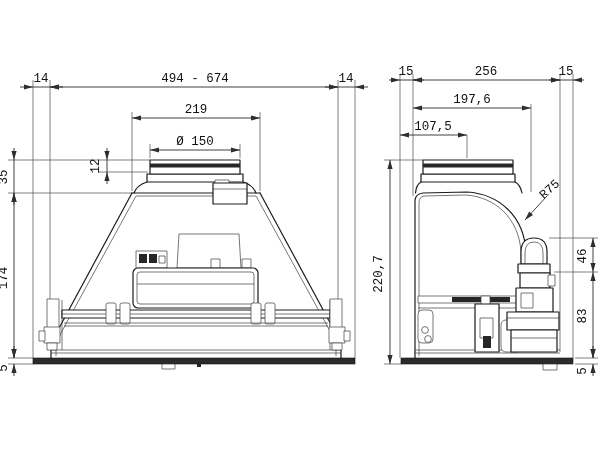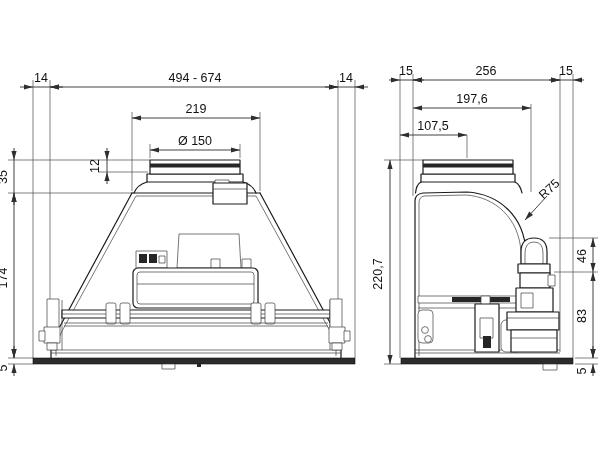--- a/index.html
+++ b/index.html
@@ -1,18 +1,18 @@
 <!DOCTYPE html>
 <html><head>
 <meta charset="utf-8">
 <style>
   html,body{margin:0;padding:0;background:#ffffff;}
   .stage{
     position:relative;width:600px;height:450px;background:#ffffff;overflow:hidden;
-    font-family:Liberation Sans, sans-serif;
+    font-family:Liberation Mono, monospace;
   }
   svg{position:absolute;left:0;top:0;}
   
   .ol{stroke:#1c1c1c;stroke-width:1.2;fill:none;stroke-linejoin:round;stroke-linecap:round;}
   .ol2{stroke:#3c3c3c;stroke-width:0.7;fill:none;stroke-linejoin:round;}
   .wf{fill:#ffffff;}
   .dk{fill:#262626;stroke:none;}
   
   .dl{stroke:#2e2e2e;stroke-width:0.9;fill:none;}
   .xl{stroke:#4a4a4a;stroke-width:0.7;fill:none;}

